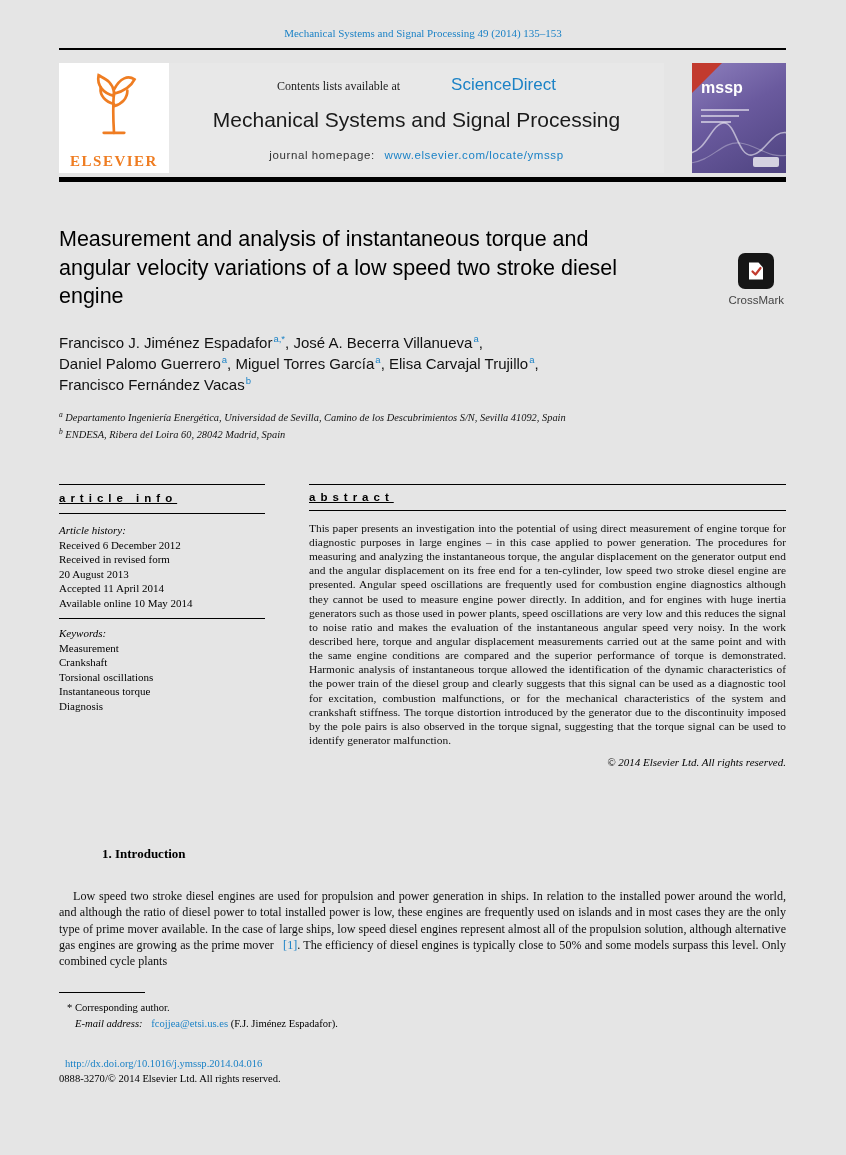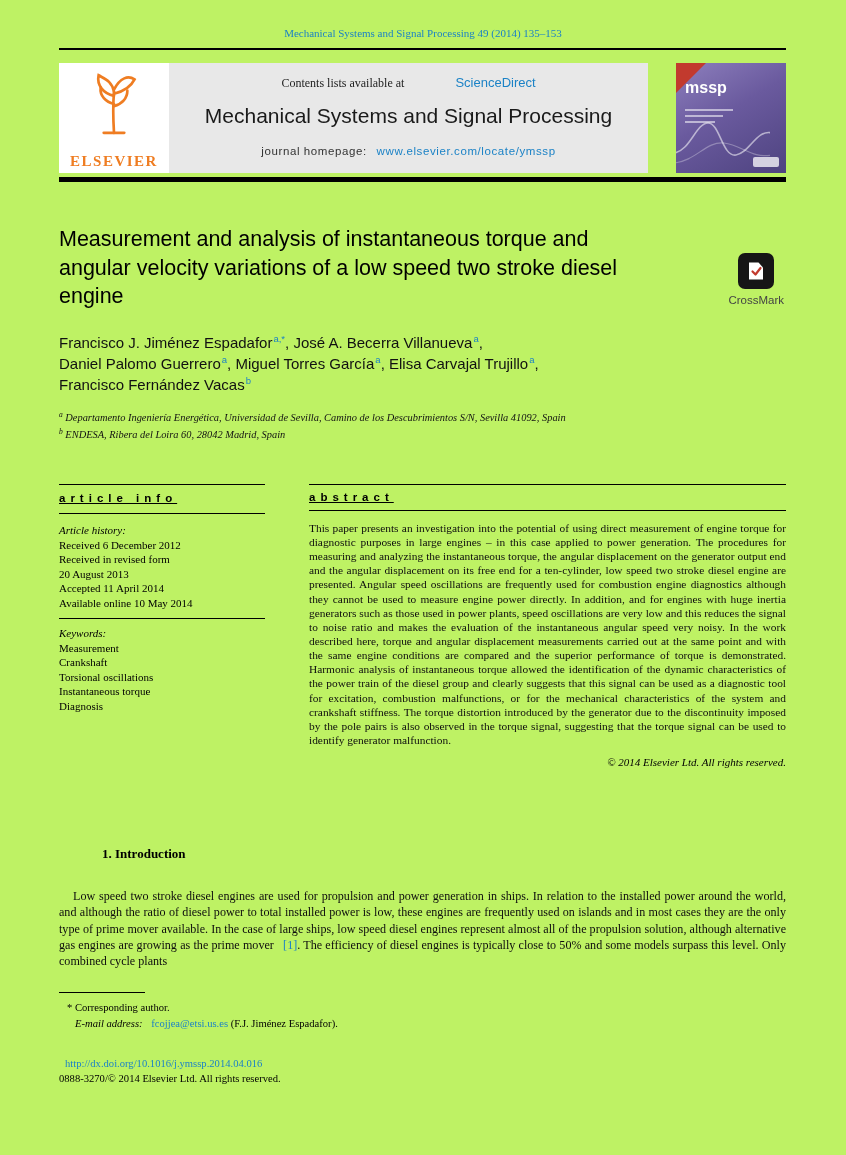--- a/index.html
+++ b/index.html
@@ -1,44 +1,44 @@
 <!DOCTYPE html>
 <html><head>
 <meta charset="utf-8">
 <style>
   * { margin:0; padding:0; box-sizing:border-box; }
   body { background:#ffffff; }
   .page {
-    position:relative; width:846px; height:1155px; background:#bef264;
+    position:relative; width:846px; height:1155px; background:#e5e5e5;
     font-family:"Liberation Serif", serif; color:#000; overflow:hidden;
   }
   .content { padding:0 60px 0 59px; }
   .link { color:#1b82c6; cursor:pointer;padding-left:6px; }
 
   
   .citation { padding-top:27px; text-align:center; font-size:11px; color:#1b82c6; }
 
   
   .rule-top { margin-top:9px; height:2px; background:#000; }
   .rule-thick { margin-top:4px; height:5px; background:#000; }
 
   
   .masthead { margin-top:13px; height:110px; display:flex; }
   .logo-col { width:110px; background:#fff; display:flex; flex-direction:column;
               align-items:center; justify-content:space-between; padding:2px 0 3px; }
   .wordmark { font-family:"Liberation Serif", serif; font-size:15px; letter-spacing:1.5px;
               color:#ef7d22; font-weight:bold; }
   .band { flex:1; background:#e8e8e8; text-align:center; padding:12px 10px 0; }
   .contents-line { font-size:12px; color:#222; }
-  .contents-line .sd { font-family:"Liberation Sans", sans-serif; font-size:13px; color:#1b82c6;margin-left:48px; }
+  .contents-line .sd { font-family:"Liberation Sans", sans-serif; font-size:17px; color:#1b82c6;margin-left:48px; }
   .journal-title { margin-top:13px; font-family:"Liberation Sans", sans-serif;
                    font-size:21px; color:#1a1a1a; }
   .homepage-line { margin-top:17px; font-family:"Liberation Sans", sans-serif;
                    font-size:11.5px; letter-spacing:0.6px; color:#333; }
-  .cover { width:110px; margin-left:28px; position:relative; overflow:hidden;
+  .cover { width:94px; margin-left:28px; position:relative; overflow:hidden;
            background:linear-gradient(150deg,#8d7fbd 0%,#6a5a9e 45%,#4e4380 100%); }
   .cover .corner { position:absolute; top:0; left:0; width:0; height:0;
                    border-top:30px solid #c23a2e; border-right:30px solid transparent; }
   .cover-title { position:absolute; top:16px; left:9px; color:#fff;
                  font-family:"Liberation Sans", sans-serif; font-weight:bold; font-size:16px; }
   .cover-line { position:absolute; left:9px; height:2px; background:rgba(255,255,255,0.55); }
   .cover-line.l1 { top:46px; width:48px; }
   .cover-line.l2 { top:52px; width:38px; }
   .cover-line.l3 { top:58px; width:30px; }
   .cover-wave { position:absolute; top:30px; left:0; }

